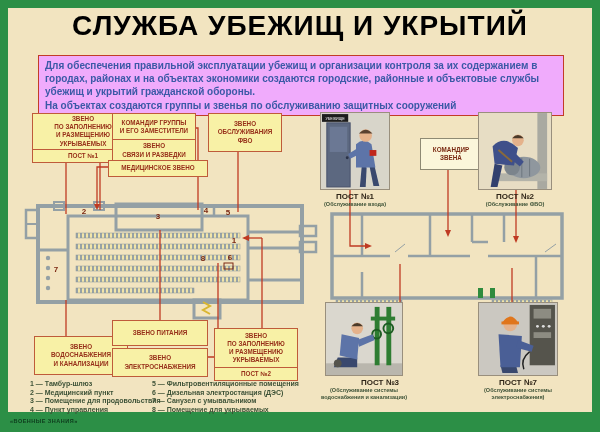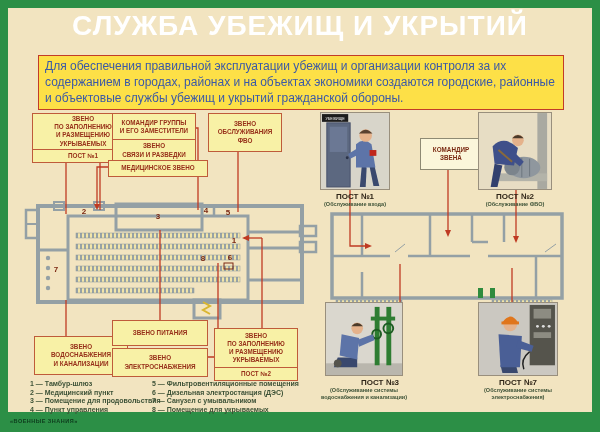--- a/index.html
+++ b/index.html
@@ -1,24 +1,24 @@
 <!DOCTYPE html>
 <html><head>
 <meta charset="utf-8">
 <style>
   html,body{margin:0;padding:0;background:#555;}
   .poster{position:relative;width:600px;height:432px;background:#2c8f46;overflow:hidden;
           font-family:"Liberation Sans",sans-serif;}
   .canvas{position:absolute;left:8px;top:8px;width:584px;height:404px;background:#f2e4c0;}
   .diagram{position:absolute;left:0;top:0;width:600px;height:432px;z-index:1;}
   .title{position:absolute;left:0;right:0;top:10px;text-align:center;z-index:2;
-         font-size:28px;font-weight:bold;letter-spacing:1px;color:#ffffff;}
-  .intro{position:absolute;left:38px;top:55px;width:512px;z-index:2;background:#fde047;
-         border:1.5px solid #c23b28;padding:3px 6px;color:#3b59a6;font-size:12px;
-         font-weight:normal;line-height:1.32;}
+         font-size:28px;font-weight:bold;letter-spacing:1px;color:#000000;}
+  .intro{position:absolute;left:38px;top:55px;width:512px;z-index:2;background:#f0abfc;
+         border:1.5px solid #c23b28;padding:3px 6px;color:#3b59a6;font-size:10px;
+         font-weight:bold;line-height:1.32;}
   .intro p{margin:0;}
   .ybox{position:absolute;z-index:2;background:#f8f1a6;border:1px solid #bf5b3a;
         color:#97301a;font-weight:bold;font-size:6.3px;text-align:center;
         line-height:1.3;white-space:pre-line;display:flex;flex-direction:column;}
   .ybox.center{justify-content:center;align-items:center;}
   .yname{flex:1;display:flex;align-items:center;justify-content:center;white-space:pre-line;padding:1px;}
   .ypost{border-top:1px solid #bf5b3a;padding:2px 0;}
   .cmdbox{background:#fbf6da;border:1px solid #8e8a74;color:#7a2a12;}
   .panel{position:absolute;z-index:2;border:1px solid #998f7d;box-sizing:border-box;}
   .panel svg{display:block;}
@@ -132,20 +132,21 @@
       <polygon class="arrow" points="513,236 519,236 516,243"></polygon>
       <path class="redline" d="M400,264 V302"></path>
       <path class="redline" d="M512,268 V302"></path>
     </g>
   </svg>
 
   <div class="title">СЛУЖБА УБЕЖИЩ И УКРЫТИЙ</div>
 
   <div class="intro">
     <p>Для обеспечения правильной эксплуатации убежищ  и организации контроля за их содержанием в городах, районах и на объектах  экономики создаются городские, районные и объектовые службы убежищ и укрытий гражданской обороны.</p>
+    <p>На объектах создаются группы и звенья по обслуживанию защитных сооружений</p>
   </div>
 
   <div class="ybox" style="left:32px;top:113px;width:100px;height:48px">
     <div class="yname">ЗВЕНО
 ПО ЗАПОЛНЕНИЮ
 И РАЗМЕЩЕНИЮ
 УКРЫВАЕМЫХ</div>
     <div class="ypost">ПОСТ №1</div>
   </div>
   <div class="ybox center" style="left:112px;top:113px;width:82px;height:26px">КОМАНДИР ГРУППЫ

